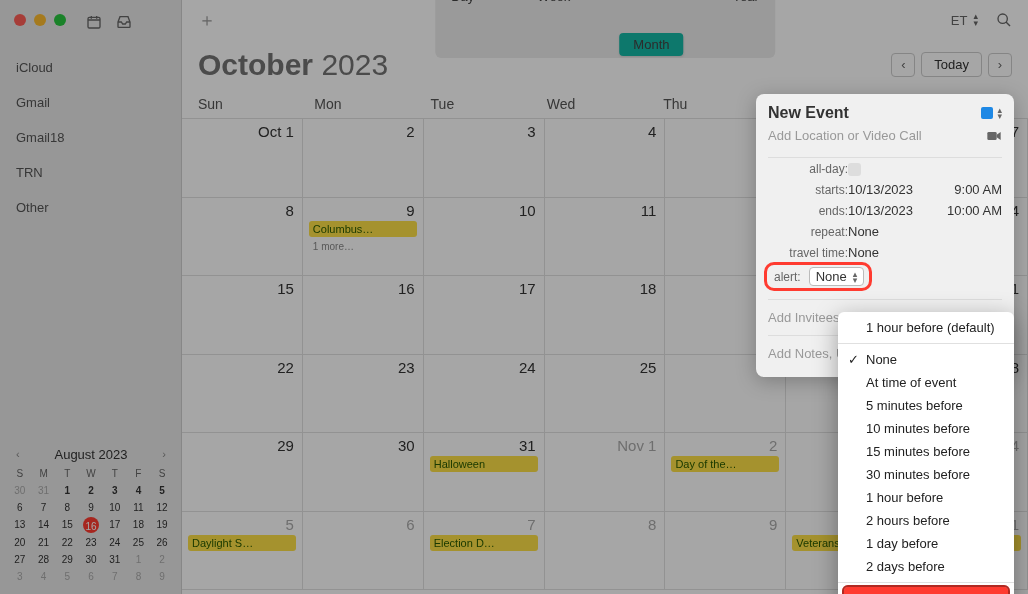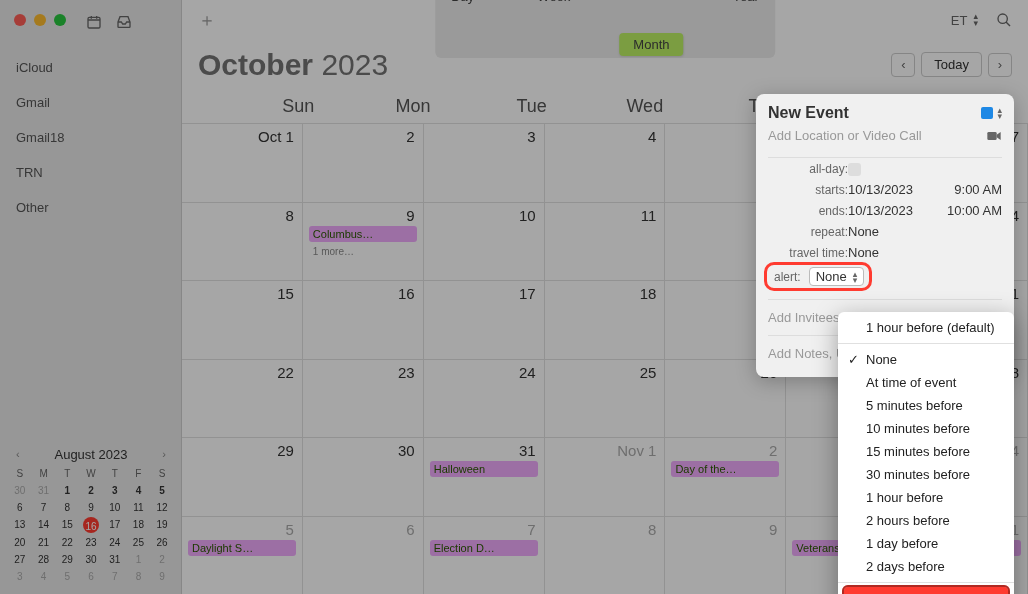--- a/index.html
+++ b/index.html
@@ -26,40 +26,40 @@
 .mini-grid .d { color: #333; font-size: 10px; padding: 2px 0; }
 .mini-grid .d.bold { font-weight: 600; }
 .mini-grid .d.today { background: #ff3b30; color: #fff; border-radius: 50%; width: 16px; height: 16px; line-height: 16px; margin: 0 auto; }
 .mini-grid .d.faded { color: #aaa; }
 
 .main { position: absolute; left: 182px; top: 0; right: 0; bottom: 0; background: #fff; }
 .toolbar { height: 40px; display: flex; align-items: center; padding: 0 16px; position: relative; }
 .toolbar .plus { color: #999; font-size: 18px; }
 .view-seg { position: absolute; left: 50%; transform: translateX(-50%); display: flex; background: #ededed; border-radius: 6px; padding: 2px; gap: 35px; }
 .view-seg .seg { padding: 4px 14px; font-size: 13px; color: #444; border-radius: 4px; cursor: pointer; }
-.view-seg .seg.active { background: #bef264; box-shadow: 0 1px 2px rgba(0,0,0,0.1); margin-top: 48px; }
+.view-seg .seg.active { background: #14b8a6; box-shadow: 0 1px 2px rgba(0,0,0,0.1); margin-top: 48px; }
 .tb-right { position: absolute; right: 16px; display: flex; align-items: center; gap: 18px; color: #666; font-size: 13px; }
 .tz-pick { display: flex; align-items: center; gap: 6px; }
 
 .hdr { padding: 8px 16px; }
 .month-title { font-size: 30px; color: #737373; }
 .month-title .bold { font-weight: 700; }
 .nav-today { position: absolute; right: 16px; top: 52px; display: flex; align-items: center; gap: 6px; }
 .nav-btn { width: 24px; height: 24px; border: 1px solid #ccc; border-radius: 4px; background: #fff; display: flex; align-items: center; justify-content: center; color: #666; font-size: 13px; cursor: pointer; }
 .today-btn { padding: 4px 12px; border: 1px solid #ccc; border-radius: 4px; background: #fff; font-size: 13px; color: #333; cursor: pointer; }
 
 .dow-row { display: grid; grid-template-columns: repeat(7, 1fr); padding: 6px 16px 6px 16px; }
-.dow-row div { text-align: right; font-size: 18px; color: #555; }
+.dow-row div { text-align: left; font-size: 14px; color: #555; }
 
 .grid { display: grid; grid-template-columns: repeat(7, 1fr); grid-template-rows: repeat(6, 1fr); height: calc(594px - 122px); border-top: 1px solid #e0e0e0; }
 .cell { border-right: 1px solid #e0e0e0; border-bottom: 1px solid #e0e0e0; padding: 4px 6px; position: relative; overflow: hidden; }
 .cell .dnum { text-align: right; font-size: 15px; color: #333; padding-right: 2px; }
 .cell.other .dnum { color: #aaa; }
 .ev { font-size: 11px; padding: 2px 4px; border-radius: 3px; margin-top: 2px; white-space: nowrap; overflow: hidden; text-overflow: ellipsis; }
-.ev.holiday { background: #f0abfc; color: #2a5a00; }
+.ev.holiday { background: #fde047; color: #2a5a00; }
 .ev.blue { background: #1e88e5; color: #fff; }
 .ev.more { background: transparent; color: #888; font-size: 10px; }
 
 .dim-overlay { position: absolute; inset: 0; background: rgba(0,0,0,0.35); z-index: 10; }
 
 .event-panel { position: absolute; right: 14px; top: 82px; width: 258px; background: #f0f0f0; border-radius: 8px; box-shadow: 0 4px 20px rgba(0,0,0,0.25); padding: 10px 12px; z-index: 20; font-size: 13px; margin-top: 12px; }
 .ep-title-row { display: flex; align-items: center; justify-content: space-between; }
 .ep-title { font-weight: 600; font-size: 16px; color: #333; }
 .ep-color-pick { display: flex; align-items: center; gap: 4px; }
 .ep-color-sw { width: 12px; height: 12px; background: #1e88e5; border-radius: 2px; }

